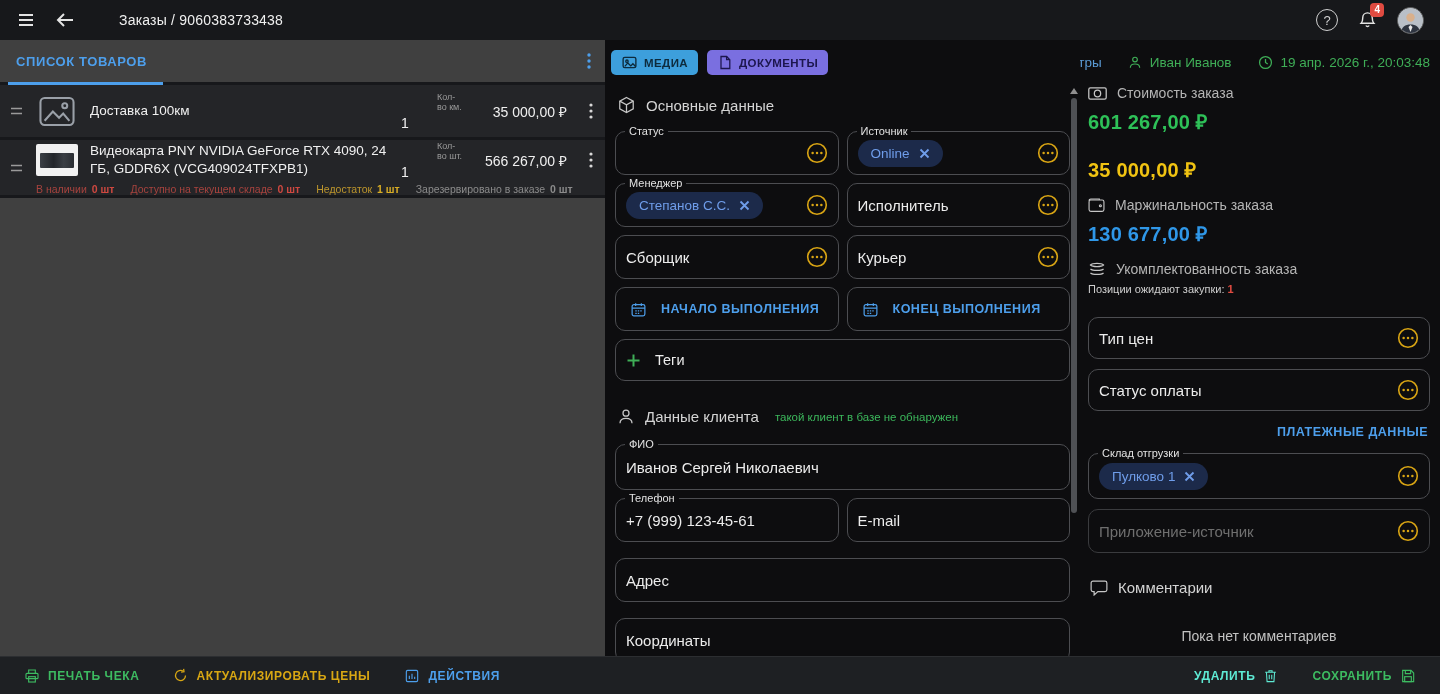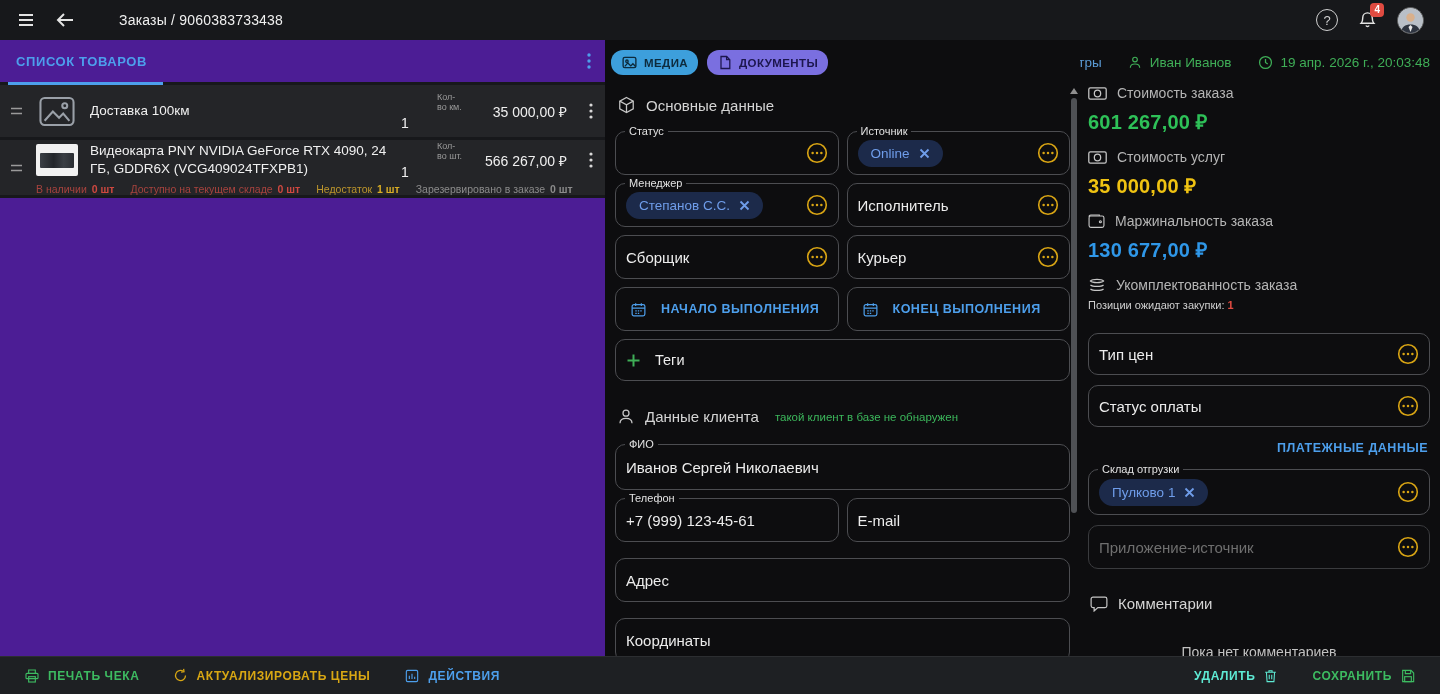--- a/index.html
+++ b/index.html
@@ -17,21 +17,21 @@
   .tb-spacer{ flex:1; }
   .bell-wrap{ position:relative; }
   .badge{ position:absolute; top:-7px; right:-7px; background:#e04b41; color:#fff;
           font-size:10px; font-weight:bold; border-radius:4px; padding:1px 4px; line-height:12px; }
   .avatar{ width:27px; height:27px; border-radius:50%; overflow:hidden; border:1px solid #5a5a5a; background:#b9bfc7; }
 
   
   .content{ flex:1; display:flex; min-height:0; }
 
   
-  .left-panel{ width:605px; flex:none; background:#4c1d95; display:flex; flex-direction:column; }
+  .left-panel{ width:605px; flex:none; background:#404040; display:flex; flex-direction:column; }
   .tabbar{ height:45px; flex:none; display:flex; align-items:center; padding:0 14px 0 8px;
            border-bottom:3px solid #17181b; }
   .tab{ color:#4d9fec; font-size:13px; font-weight:bold; letter-spacing:.6px; height:45px;
         display:flex; align-items:center; padding:0 16px 0 8px; border-bottom:3px solid #4d9fec;
         margin-bottom:-3px; cursor:pointer; }
   .tab-kebab{ margin-left:auto; color:#4d9fec; cursor:pointer; }
 
   .plist{ flex:1; }
   .prow{ background:#242528; border-bottom:3px solid #17181b; display:flex; align-items:center;
          padding:4px 12px 4px 10px; }
@@ -53,21 +53,21 @@
   .stockline{ display:flex; gap:16px; font-size:10.5px; white-space:nowrap; padding-left:8px; }
   .st{ display:flex; gap:5px; }
   .st .sv{ font-weight:bold; }
   .st.red .sl{ color:#a8433e; } .st.red .sv{ color:#cf4840; }
   .st.yellow .sl{ color:#bd962c; } .st.yellow .sv{ color:#d8ad25; }
   .st.gray .sl{ color:#8b8b8b; } .st.gray .sv{ color:#8b8b8b; }
 
   
   .mid-panel{ width:475px; flex:none; background:#0d0d0f; position:relative; display:flex; flex-direction:column; }
   .mid-head{ height:45px; flex:none; display:flex; align-items:center; gap:9px; padding:0 6px; }
-  .pill-btn{ display:flex; align-items:center; gap:6px; border-radius:12px; padding:4px 10px;
+  .pill-btn{ display:flex; align-items:center; gap:6px; border-radius:5px; padding:4px 10px;
              font-size:11.5px; font-weight:bold; letter-spacing:.4px; cursor:pointer; }
   .btn-media{ background:#3d9fdc; color:#0d2b3d; }
   .btn-docs{ background:#7a6fe0; color:#1c164d; }
 
   .mid-body{ flex:1; padding:0 10px; overflow:hidden; position:relative; }
   .sect-head{ display:flex; align-items:center; gap:10px; margin:10px 2px 16px; }
   .sect-title{ font-size:15px; color:#d4d4d4; }
   .sect-icon{ color:#c6c6c6; }
   .note-green{ font-size:11.5px; color:#3cb85c; margin-left:6px; }
 
@@ -471,28 +471,20 @@
               <rect x="1" y="1.5" width="22" height="14" rx="2"></rect>
               <ellipse cx="12" cy="8.5" rx="4" ry="4.2"></ellipse>
               <path d="M5 8.5h.01M19 8.5h.01" stroke-width="2.4"></path>
             </svg>
           <span>Стоимость заказа</span>
         </div>
         <div class="stat-value v-green">601 267,00 ₽</div>
       </div>
 
       <div class="stat">
-        <div class="stat-label">
-          <svg width="19" height="15" viewBox="0 0 24 17" stroke="currentColor" stroke-width="1.6" fill="none">
-              <rect x="1" y="1.5" width="22" height="14" rx="2"></rect>
-              <ellipse cx="12" cy="8.5" rx="4" ry="4.2"></ellipse>
-              <path d="M5 8.5h.01M19 8.5h.01" stroke-width="2.4"></path>
-            </svg>
-          <span>Стоимость услуг</span>
-        </div>
         <div class="stat-value v-yellow">35 000,00 ₽</div>
       </div>
 
       <div class="stat">
         <div class="stat-label">
           <svg width="17" height="16" viewBox="0 0 24 22" stroke="currentColor" stroke-width="1.6" fill="none">
               <rect x="1.5" y="4" width="21" height="16" rx="2.5"></rect>
               <path d="M16 4V2.5H4a2.5 2.5 0 0 0-2.5 2.5"></path>
               <circle cx="17.5" cy="12" r="1.4"></circle>
             </svg>

